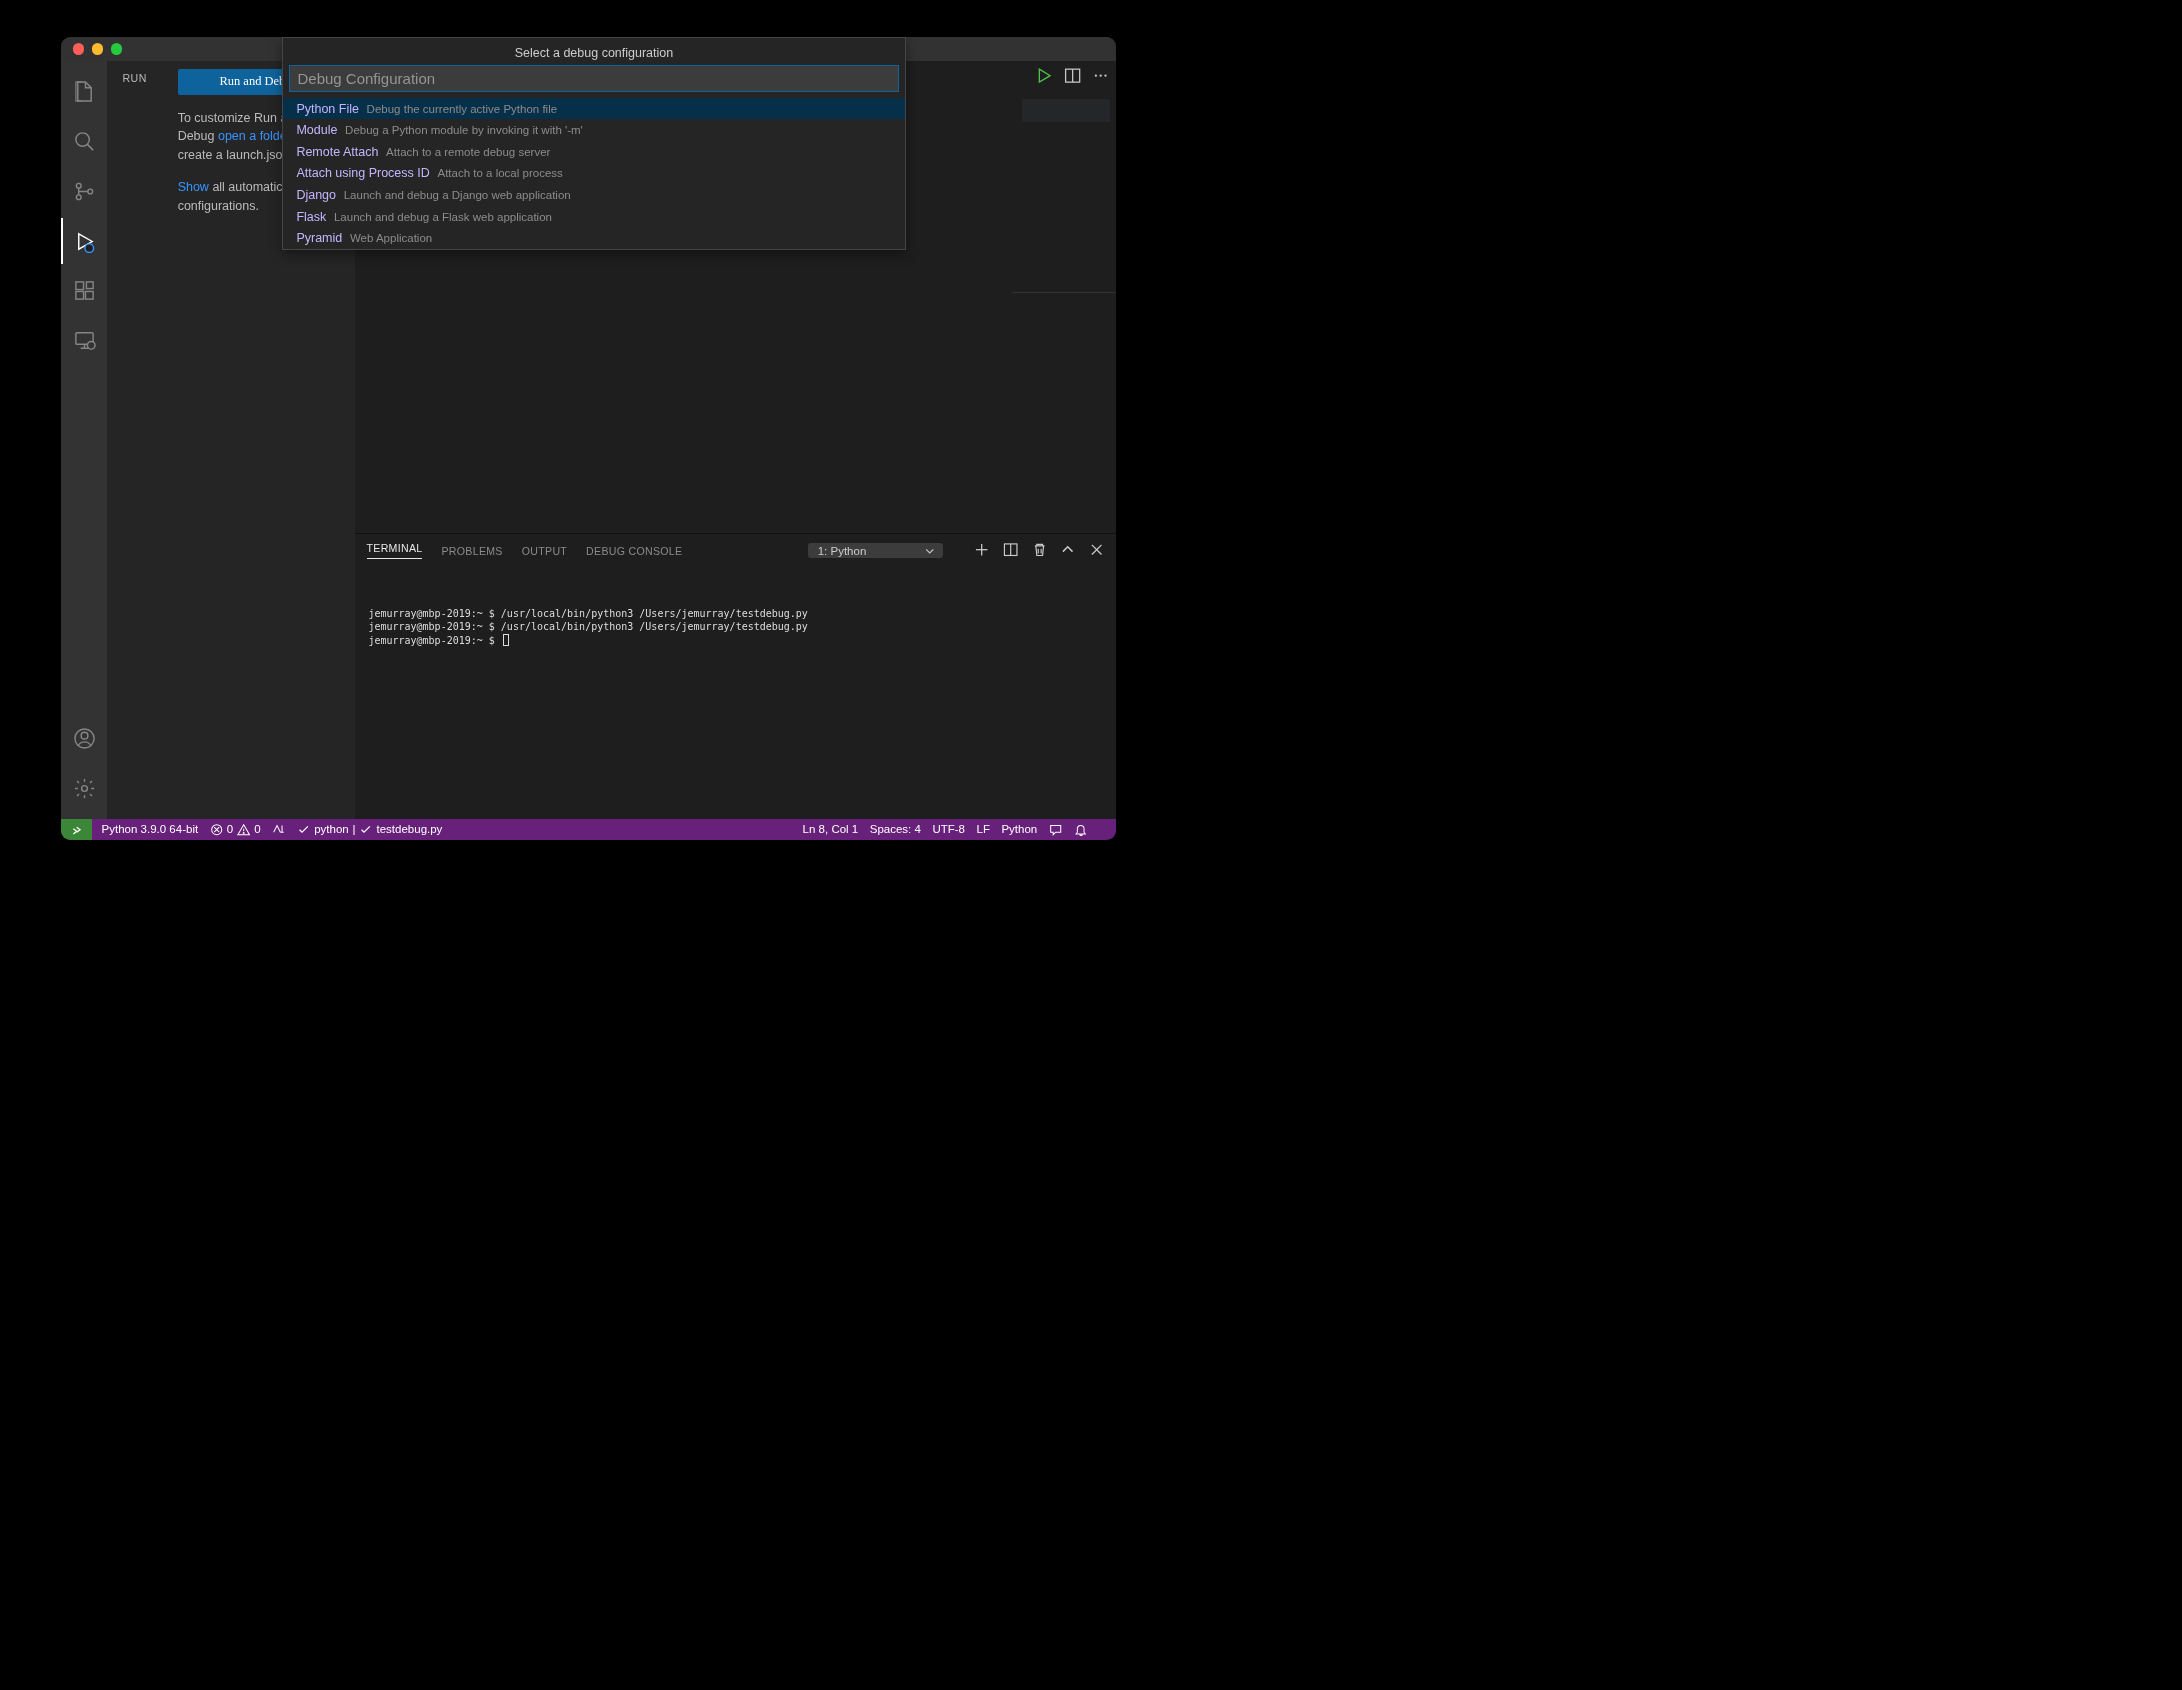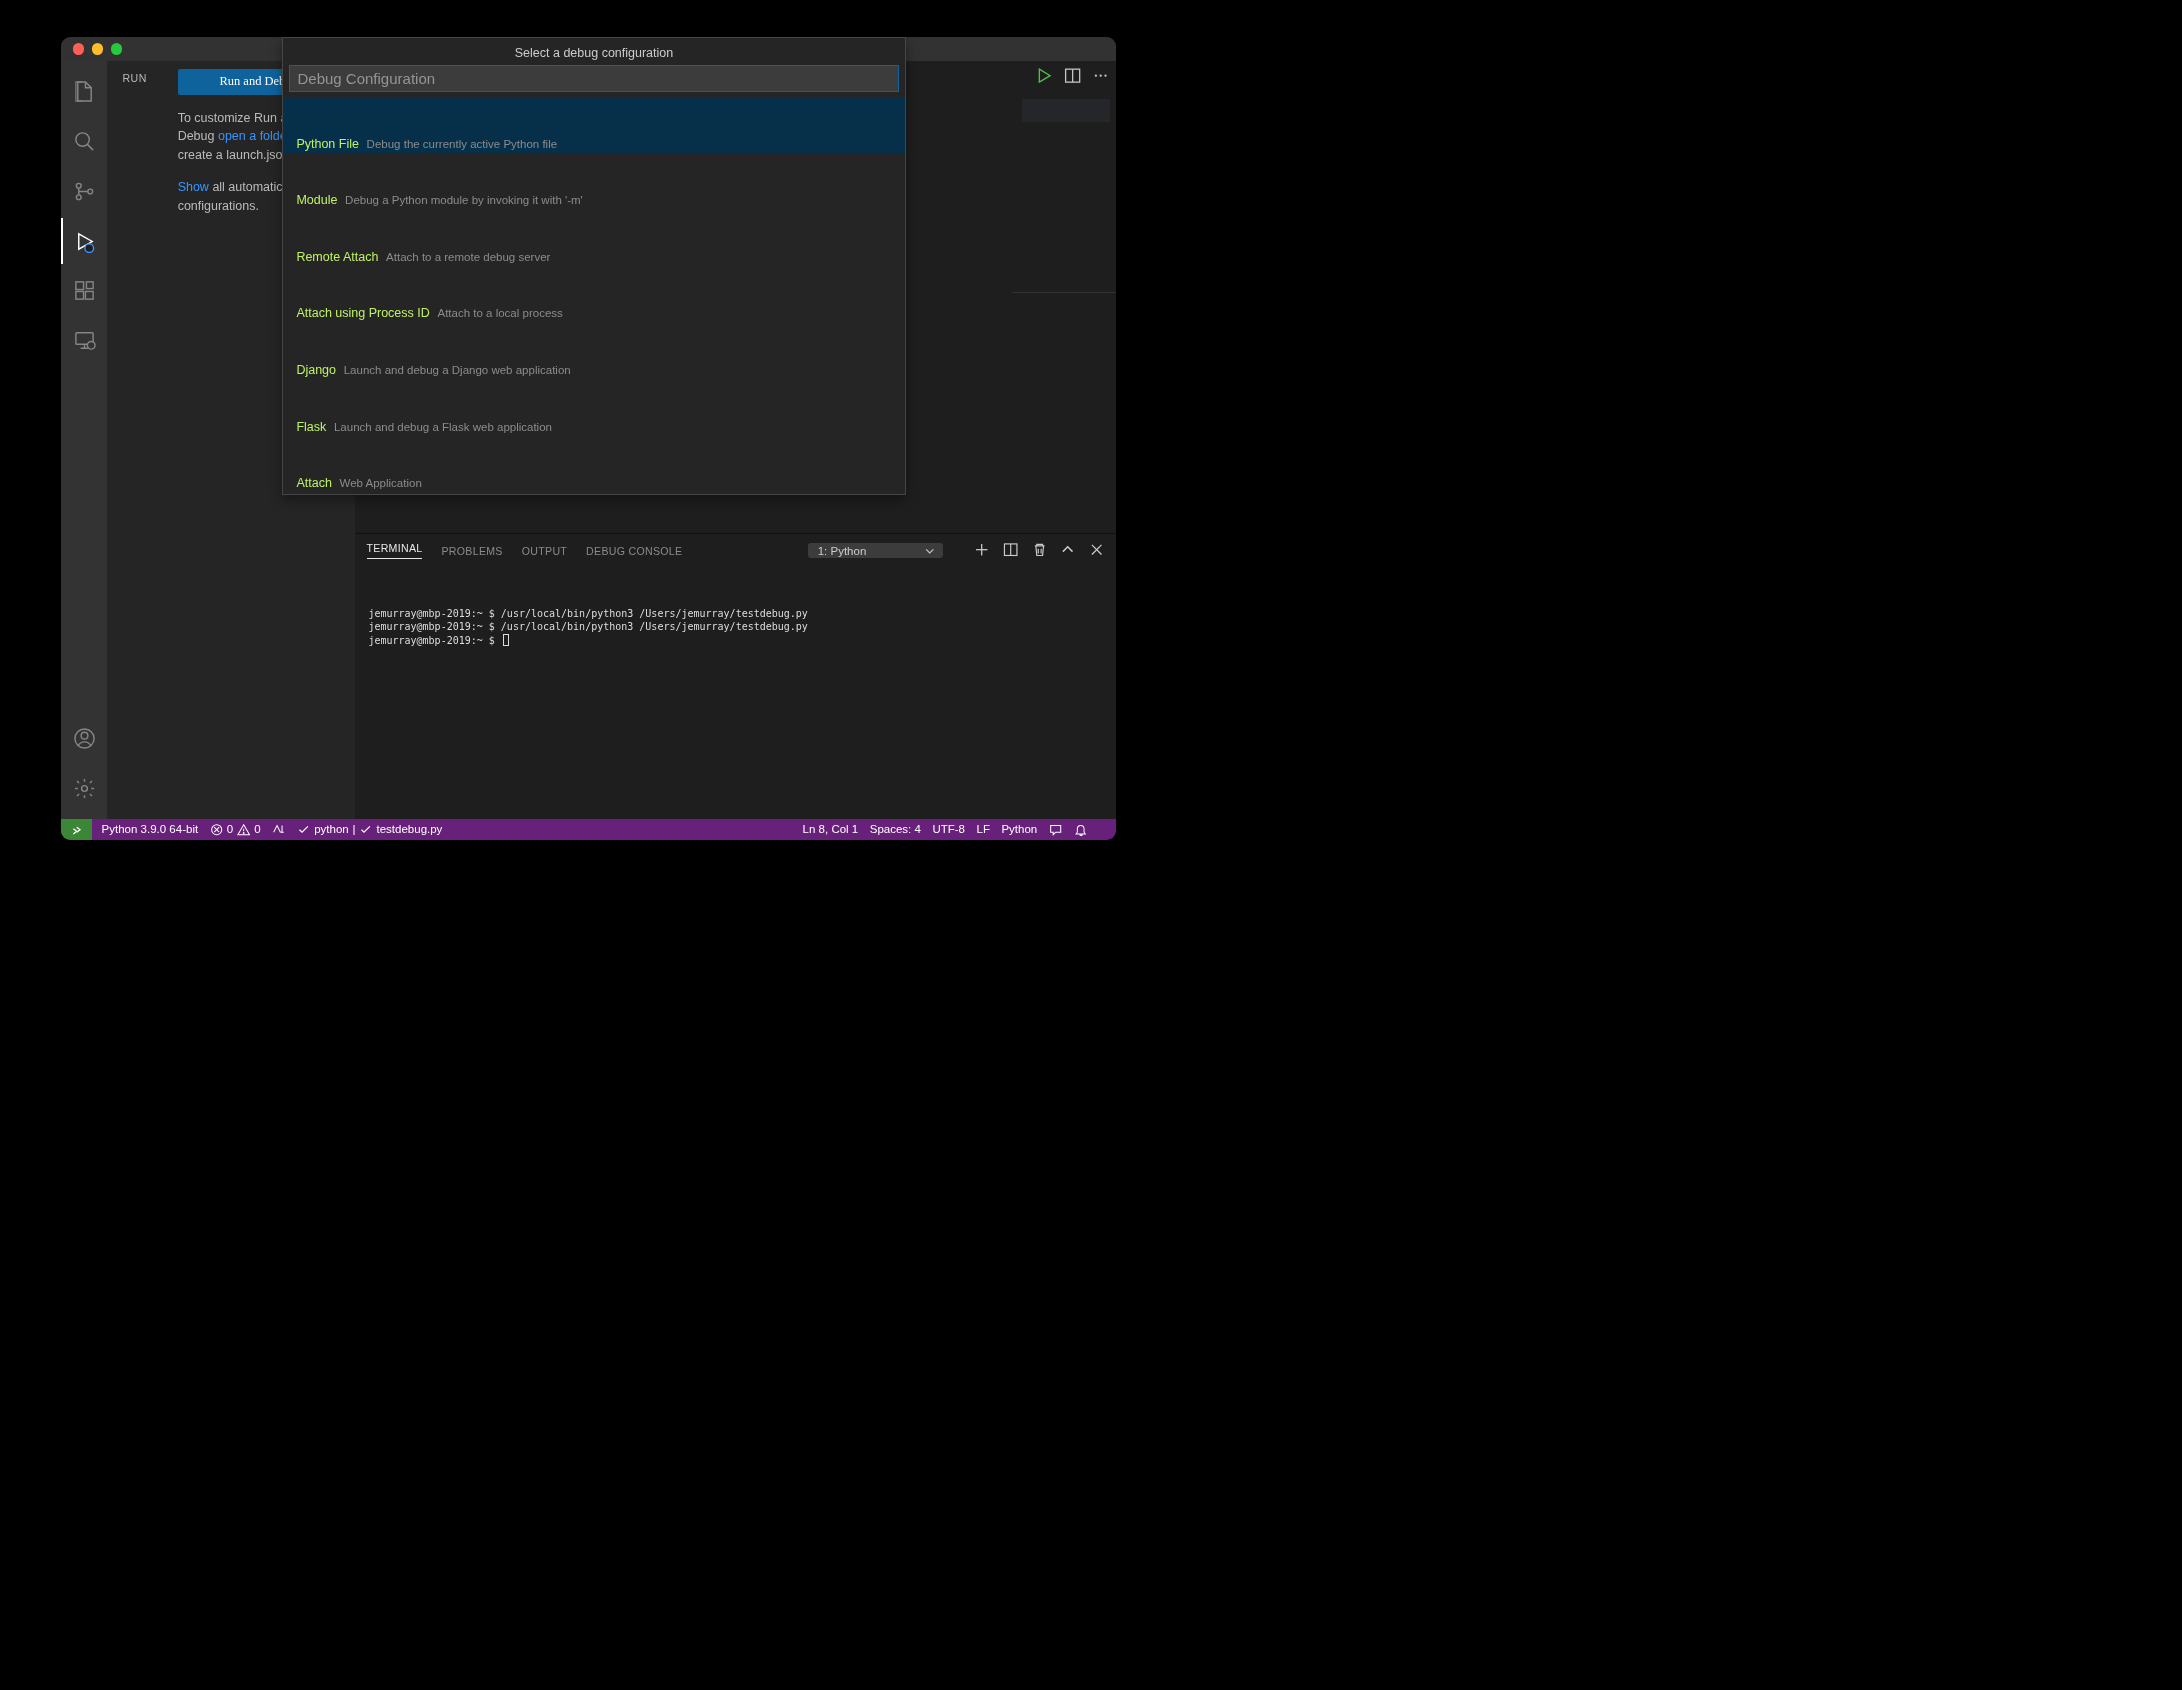--- a/index.html
+++ b/index.html
@@ -257,21 +257,21 @@
 .qi-list {}
 .qi-item {
   padding: 3.8px 13.4px;
   font-size: 12.5px;
   cursor: pointer;
   display: flex;
   gap: 7.7px;
   align-items: baseline;
 }
 .qi-item.selected { background: #062f4a; }
-.qi-label { color: #bef264; margin-top: 35px; }
+.qi-label { color: #c4b5fd; }
 .qi-desc { color: #8c8c8c; font-size: 11.5px;}
 .cursor-box {
   display: inline-block;
   width: 6.7px;
   height: 11.5px;
   border: 1px solid #ddd;
   vertical-align: text-bottom;
   margin-left: 1.9px;
 }
 .hr-line{
@@ -516,19 +516,19 @@
       </div>
       <div class="qi-item">
         <span class="qi-label">Django</span>
         <span class="qi-desc">Launch and debug a Django web application</span>
       </div>
       <div class="qi-item">
         <span class="qi-label">Flask</span>
         <span class="qi-desc">Launch and debug a Flask web application</span>
       </div>
       <div class="qi-item">
-        <span class="qi-label">Attach</span>
+        <span class="qi-label">Pyramid</span>
         <span class="qi-desc">Web Application</span>
       </div>
     </div>
   </div>
 </div>
 
 
 </body></html>

